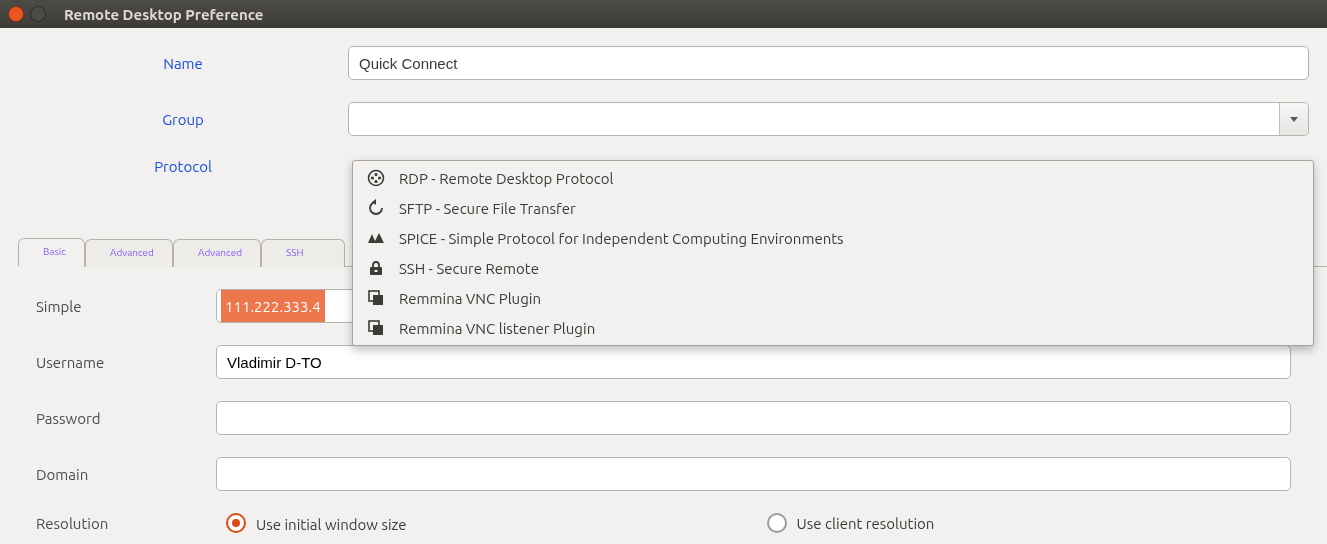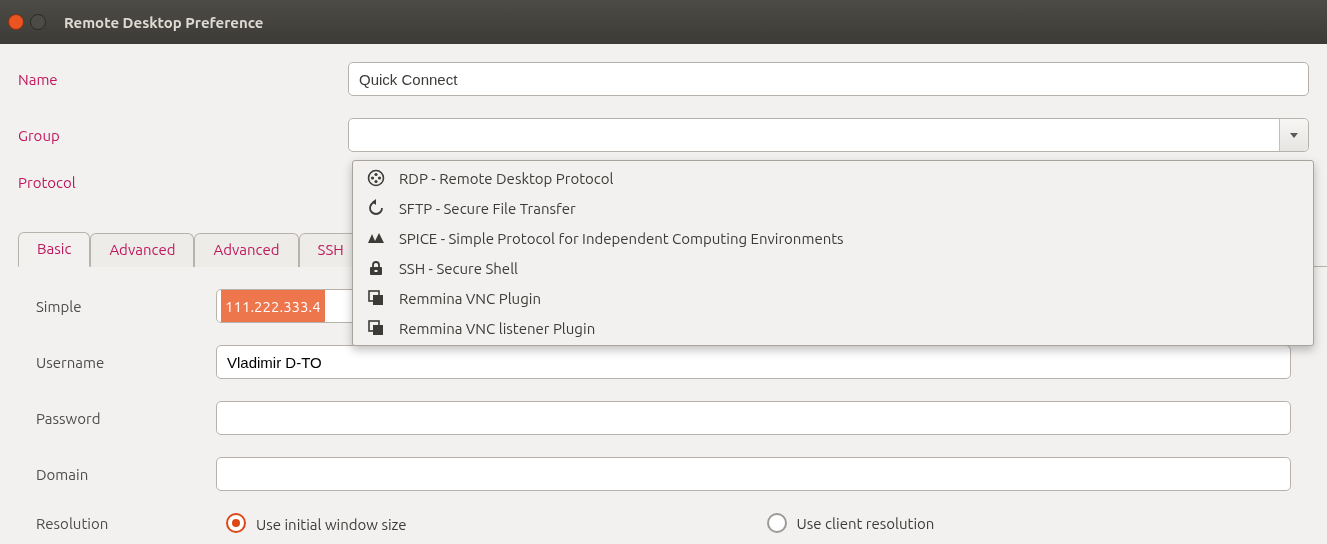--- a/index.html
+++ b/index.html
@@ -13,21 +13,21 @@
     background: #f2f1f0;
     overflow: hidden;
   }
 
   
   .titlebar {
     height: 28px;
     background: linear-gradient(to bottom, #4c4b46 0%, #3c3b37 100%);
     display: flex;
     align-items: center;
-    padding: 8px 8px;
+    padding: 0 8px;
     gap: 8px;
   }
   .titlebar-buttons {
     display: flex;
     gap: 6px;
     align-items: center;
   }
   .tb-btn {
     width: 16px;
     height: 16px;
@@ -48,21 +48,22 @@
   .form-area {
     padding: 18px 18px 0 18px;
   }
   .form-row {
     display: flex;
     align-items: center;
     margin-bottom: 22px;
   }
   .form-row > .label {
     width: 330px;
-    color: #be185d;
+    color: #1d4ed8;
+    text-align: center;
   }
   .text-input {
     flex: 1;
     height: 34px;
     border: 1px solid #b7b3ac;
     border-radius: 5px;
     background: #ffffff;
     padding: 0 10px;
     font-size: 15px;
     color: #3c3b37;
@@ -109,28 +110,28 @@
     top: 230px;
   }
   .tabbar {
     display: flex;
     align-items: flex-end;
     height: 36px;
     position: relative;
     z-index: 1;
   }
   .tab {
-    padding: 7px 18px 9px 18px;
+    padding: 7px 18px 9px 24px;
     border: 1px solid #b7b3ac;
     border-bottom: none;
     background: #eeece9;
     margin-right: 0px;
     border-radius: 6px 6px 0 0;
-    color: #be185d;
-    font-size: 15px;
+    color: #8b5cf6;
+    font-size: 10px;
     position: relative;
     top: 1px;
   }
   .tab.active {
     background: #f2f1f0;
     border-bottom: 1px solid #f2f1f0;
     top: 1px;
   }
   .tab-panel {
     border-top: 1px solid #b7b3ac;
@@ -340,21 +341,21 @@
     <span>SPICE - Simple Protocol for Independent Computing Environments</span>
   </div>
   <div class="dd-item">
     <span class="dd-icon">
       <svg viewBox="0 0 18 18">
           <rect x="3" y="8" width="12" height="8" rx="1" fill="#3c3b37"></rect>
           <path d="M6 8 V6 a3 3 0 0 1 6 0 V8" fill="none" stroke="#3c3b37" stroke-width="1.8"></path>
           <rect x="7.5" y="11" width="3" height="2" fill="#f2f1f0"></rect>
         </svg>
     </span>
-    <span>SSH - Secure Shell</span>
+    <span>SSH - Secure Remote</span>
   </div>
   <div class="dd-item">
     <span class="dd-icon">
       <svg viewBox="0 0 18 18">
           <rect x="2" y="2" width="10" height="10" fill="none" stroke="#3c3b37" stroke-width="1.6"></rect>
           <rect x="6" y="6" width="10" height="10" fill="#3c3b37"></rect>
         </svg>
     </span>
     <span>Remmina VNC Plugin</span>
   </div>

